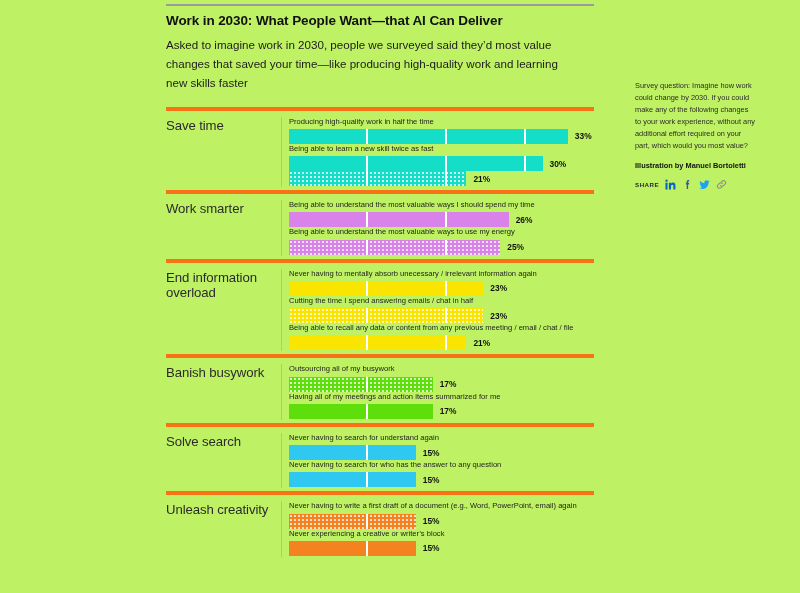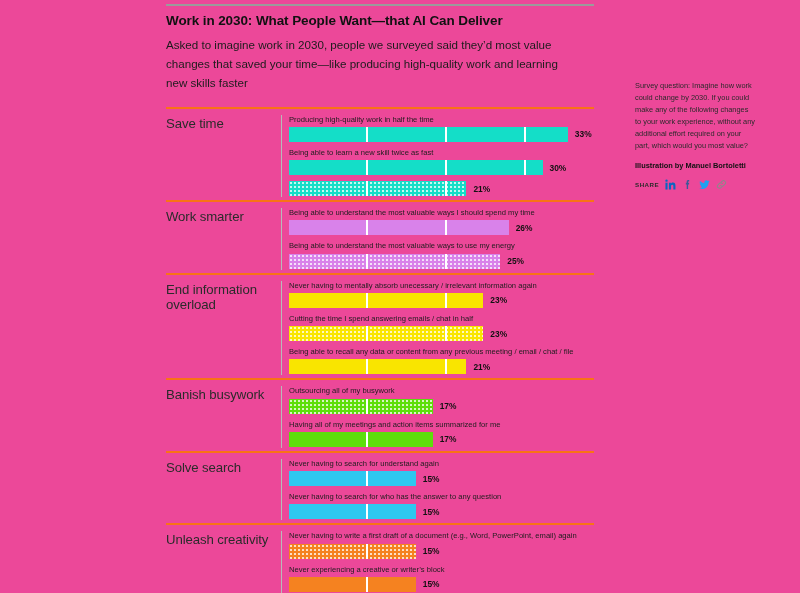--- a/index.html
+++ b/index.html
@@ -12,21 +12,21 @@
     height: 593px;
     font-family: "Liberation Sans", sans-serif;
     color: #1a1a1a;
     overflow: hidden;
   }
 
   #page {
     position: relative;
     width: 800px;
     height: 593px;
-    background: #ec4899;
+    background: #bef264;
   }
 
   
   .main-col {
     position: absolute;
     left: 166px;
     top: 0px;
     width: 428px;
   }
 
@@ -55,21 +55,21 @@
     width: 400px;
   }
 
   
   .chart {
     margin-top: 14px;
     width: 428px;
   }
 
   .section {
-    border-top: 2px solid #f97316;
+    border-top: 4px solid #f97316;
     display: flex;
     align-items: flex-start;
     padding-top: 6px;
     padding-bottom: 3px;
   }
 
   .section-label {
     width: 115px;
     flex: 0 0 115px;
     font-size: 13.2px;
@@ -81,21 +81,20 @@
   }
 
   .section-bars {
     flex: 1 1 auto;
     border-left: 1px solid #b9b9b9;
     padding-left: 7px;
     min-width: 0;
   }
 
   .bar-row {
-    margin-bottom: 6px;
   }
   .bar-row:last-child { margin-bottom: 1px; }
 
   .bar-label {
     font-size: 7.6px;
     color: #1d1d1d;
     line-height: 1.35;
     margin-bottom: 2px;
     white-space: nowrap;
   }

